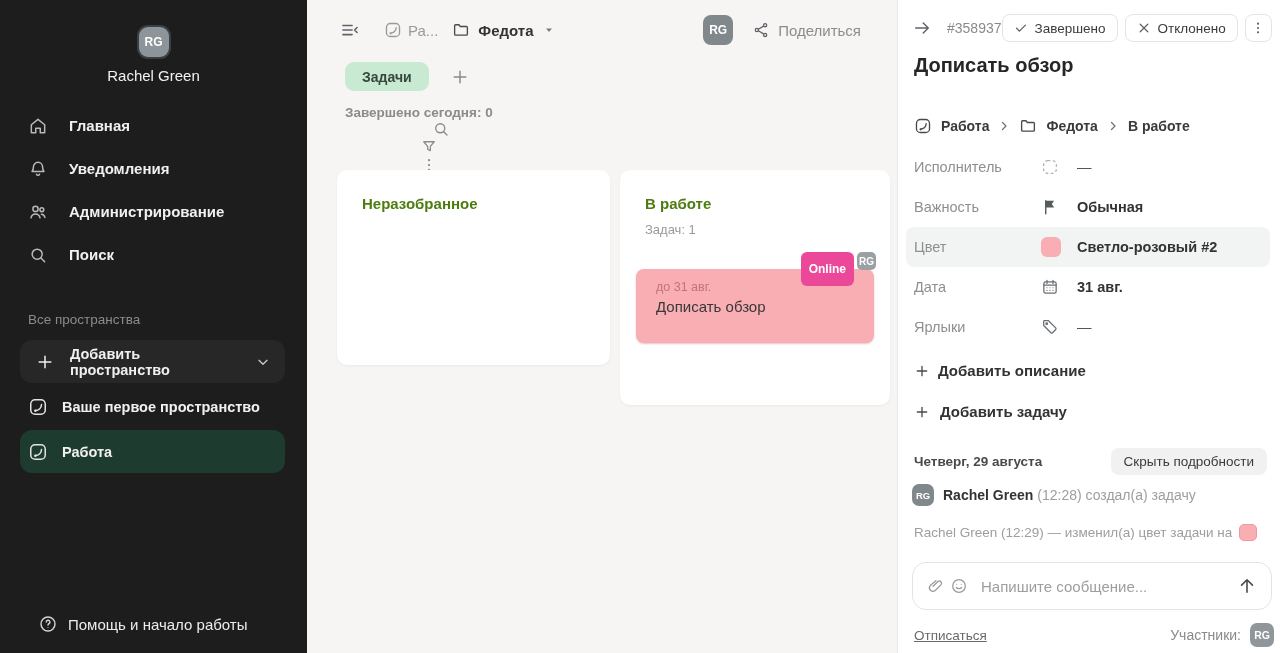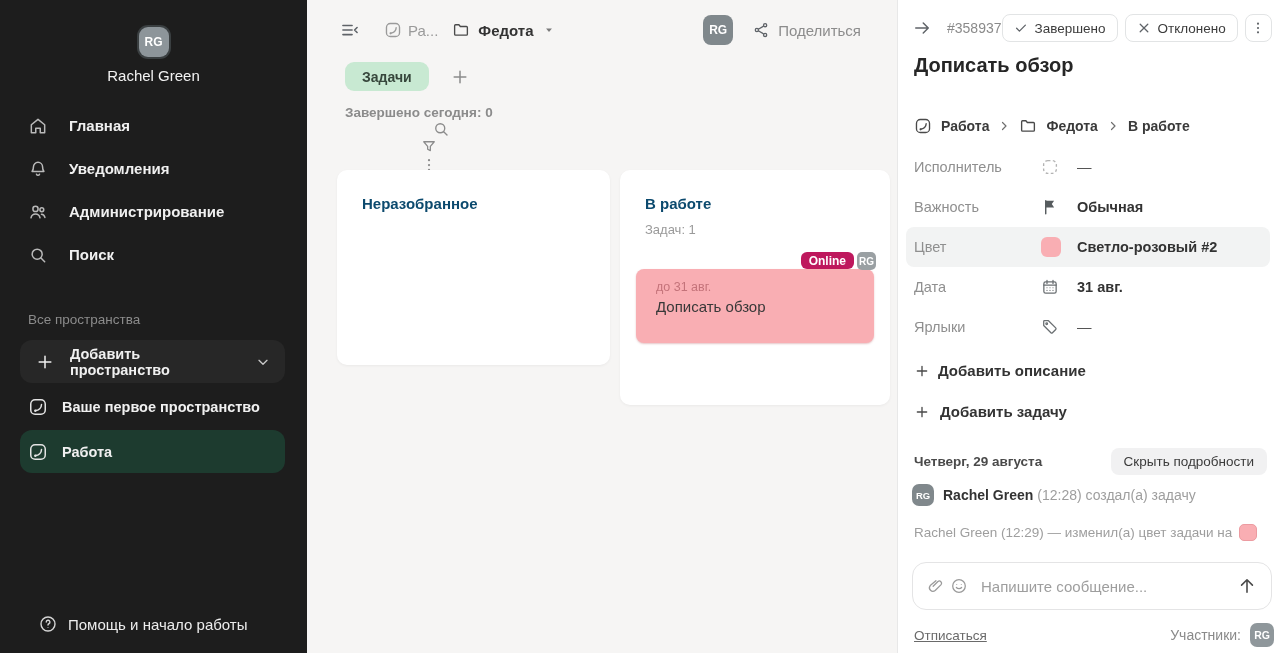--- a/index.html
+++ b/index.html
@@ -55,29 +55,29 @@
   .statsrow { position:absolute; top:105px; left:38px; display:flex; align-items:center;flex-direction:column; }
   .stats-text { font-size:13.5px; font-weight:bold; color:#8b8b8b; }
   .statsrow .ic { color:#8b8b8b; cursor:pointer; }
   .statsrow .ic.search { margin-left:45px; }
   .statsrow .ic.funnel { margin-left:20px; }
   .statsrow .ic.dots { margin-left:20px; }
   .column { position:absolute; background:#fff; border-radius:10px;
     box-shadow:0 1px 3px rgba(0,0,0,0.05); }
   .col-1 { left:30px; top:170px; width:273px; height:195px; }
   .col-2 { left:313px; top:170px; width:270px; height:235px; }
-  .col-title { padding:25px 0 0 25px; font-size:15px; font-weight:bold; color:#0c4a6e; }
+  .col-title { padding:25px 0 0 25px; font-size:15px; font-weight:bold; color:#4d7c0f; }
   .col-count { padding:10px 0 0 25px; font-size:13px; color:#9a9a9a; }
   .task-card { position:absolute; left:16px; right:16px; top:99px; height:74px;
     background:#f9aeb3; border-radius:8px; padding:11px 20px; cursor:pointer;
     box-shadow:0 1px 2px rgba(180,90,95,0.35); }
   .card-due { font-size:12.5px; color:#c4737a; }
   .card-title { margin-top:4px; font-size:15px; color:#383838; }
-  .online-badge { position:absolute; top:-17px; right:20px; height:17px; padding:0 8px;
-    border-radius:6px; background:#be185d; color:#fff; font-size:12px; font-weight:bold;
+  .online-badge { position:absolute; top:-17px; right:20px; height:34px; padding:0 8px;
+    border-radius:6px; background:#ec4899; color:#fff; font-size:12px; font-weight:bold;
     display:flex; align-items:center; }
   .card-avatar { position:absolute; top:-17px; right:-2px; width:19px; height:18px;
     border-radius:5px; background:#9aa0a3; color:#fff; font-size:10px; font-weight:bold;
     display:flex; align-items:center; justify-content:center; }
 
   
   .panel { position:relative; width:383px; height:653px; flex:none; background:#fff;
     border-left:1px solid #e8e8e8; }
   .p-head { position:absolute; top:14px; left:14px; right:8px; height:28px;
     display:flex; align-items:center; }

